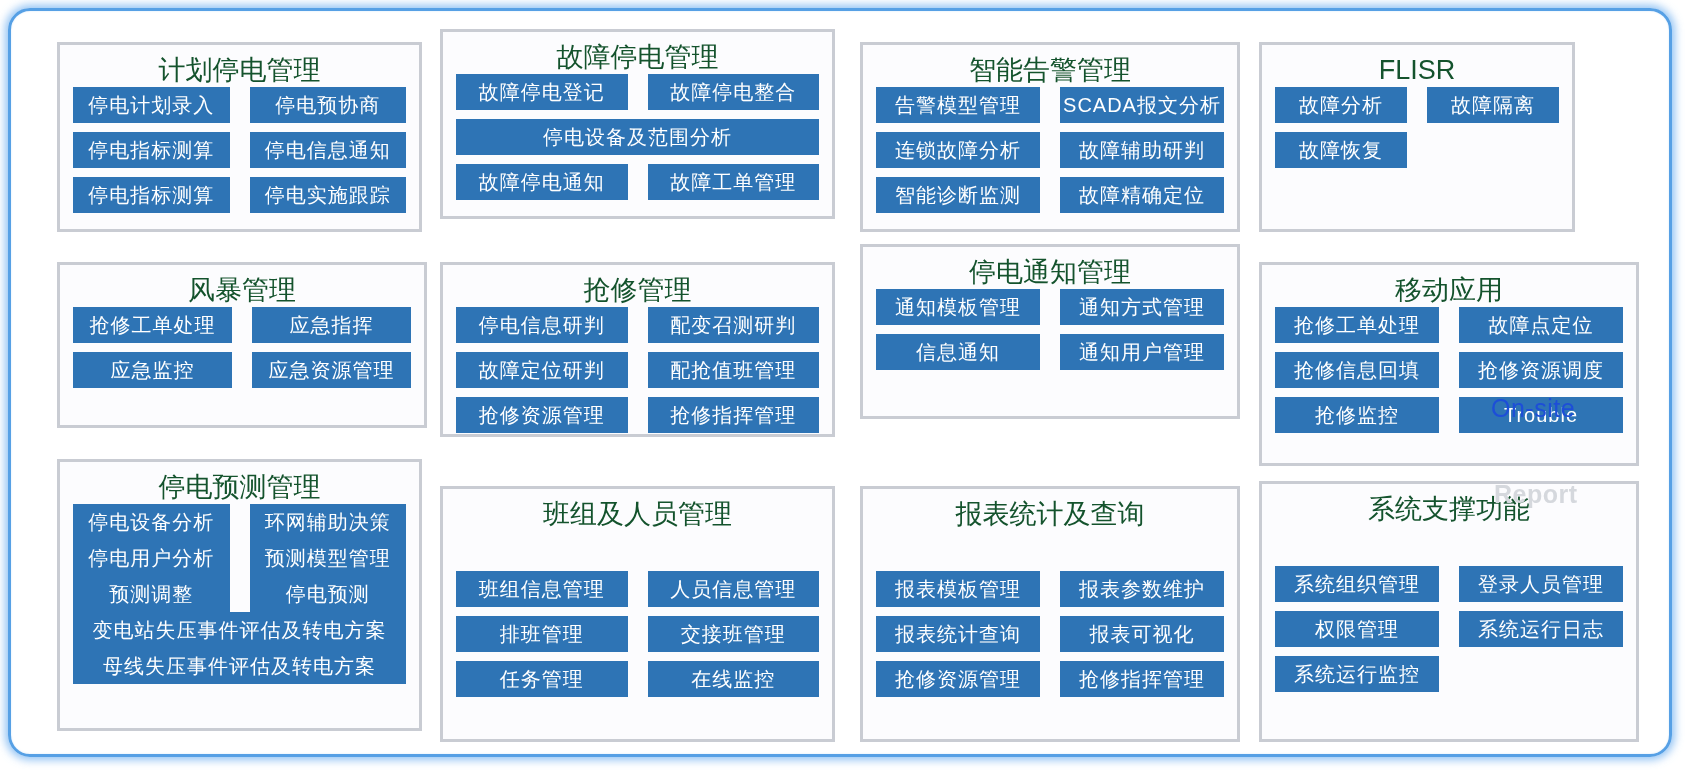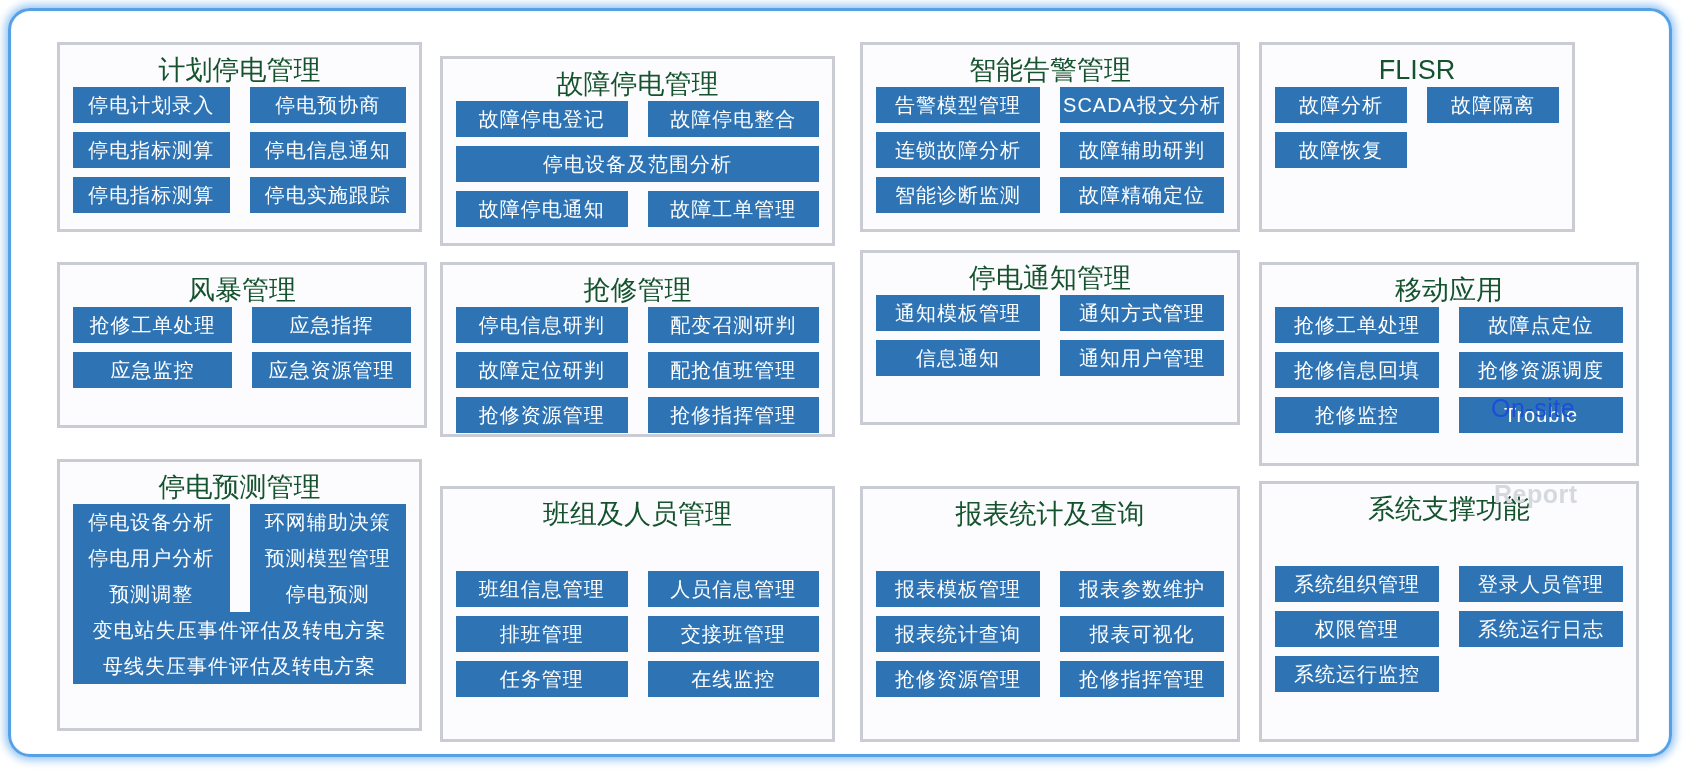--- a/index.html
+++ b/index.html
@@ -55,21 +55,21 @@
     <div class="grid">
       <div class="btn">停电计划录入</div>
       <div class="btn">停电预协商</div>
       <div class="btn">停电指标测算</div>
       <div class="btn">停电信息通知</div>
       <div class="btn">停电指标测算</div>
       <div class="btn">停电实施跟踪</div>
     </div>
   </section>
 
-  <section class="panel" style="left:440px;top:56px;width:395px;height:190px">
+  <section class="panel" style="left:440px;top:29px;width:395px;height:190px">
     <h2 class="ptitle">故障停电管理</h2>
     <div class="grid">
       <div class="btn">故障停电登记</div>
       <div class="btn">故障停电整合</div>
       <div class="btn full">停电设备及范围分析</div>
       <div class="btn">故障停电通知</div>
       <div class="btn">故障工单管理</div>
     </div>
   </section>
 
@@ -109,21 +109,21 @@
     <div class="grid">
       <div class="btn">停电信息研判</div>
       <div class="btn">配变召测研判</div>
       <div class="btn">故障定位研判</div>
       <div class="btn">配抢值班管理</div>
       <div class="btn">抢修资源管理</div>
       <div class="btn">抢修指挥管理</div>
     </div>
   </section>
 
-  <section class="panel" style="left:860px;top:250px;width:380px;height:175px">
+  <section class="panel" style="left:860px;top:244px;width:380px;height:175px">
     <h2 class="ptitle">停电通知管理</h2>
     <div class="grid">
       <div class="btn">通知模板管理</div>
       <div class="btn">通知方式管理</div>
       <div class="btn">信息通知</div>
       <div class="btn">通知用户管理</div>
     </div>
   </section>
 
   <section class="panel" style="left:1259px;top:262px;width:380px;height:204px">

